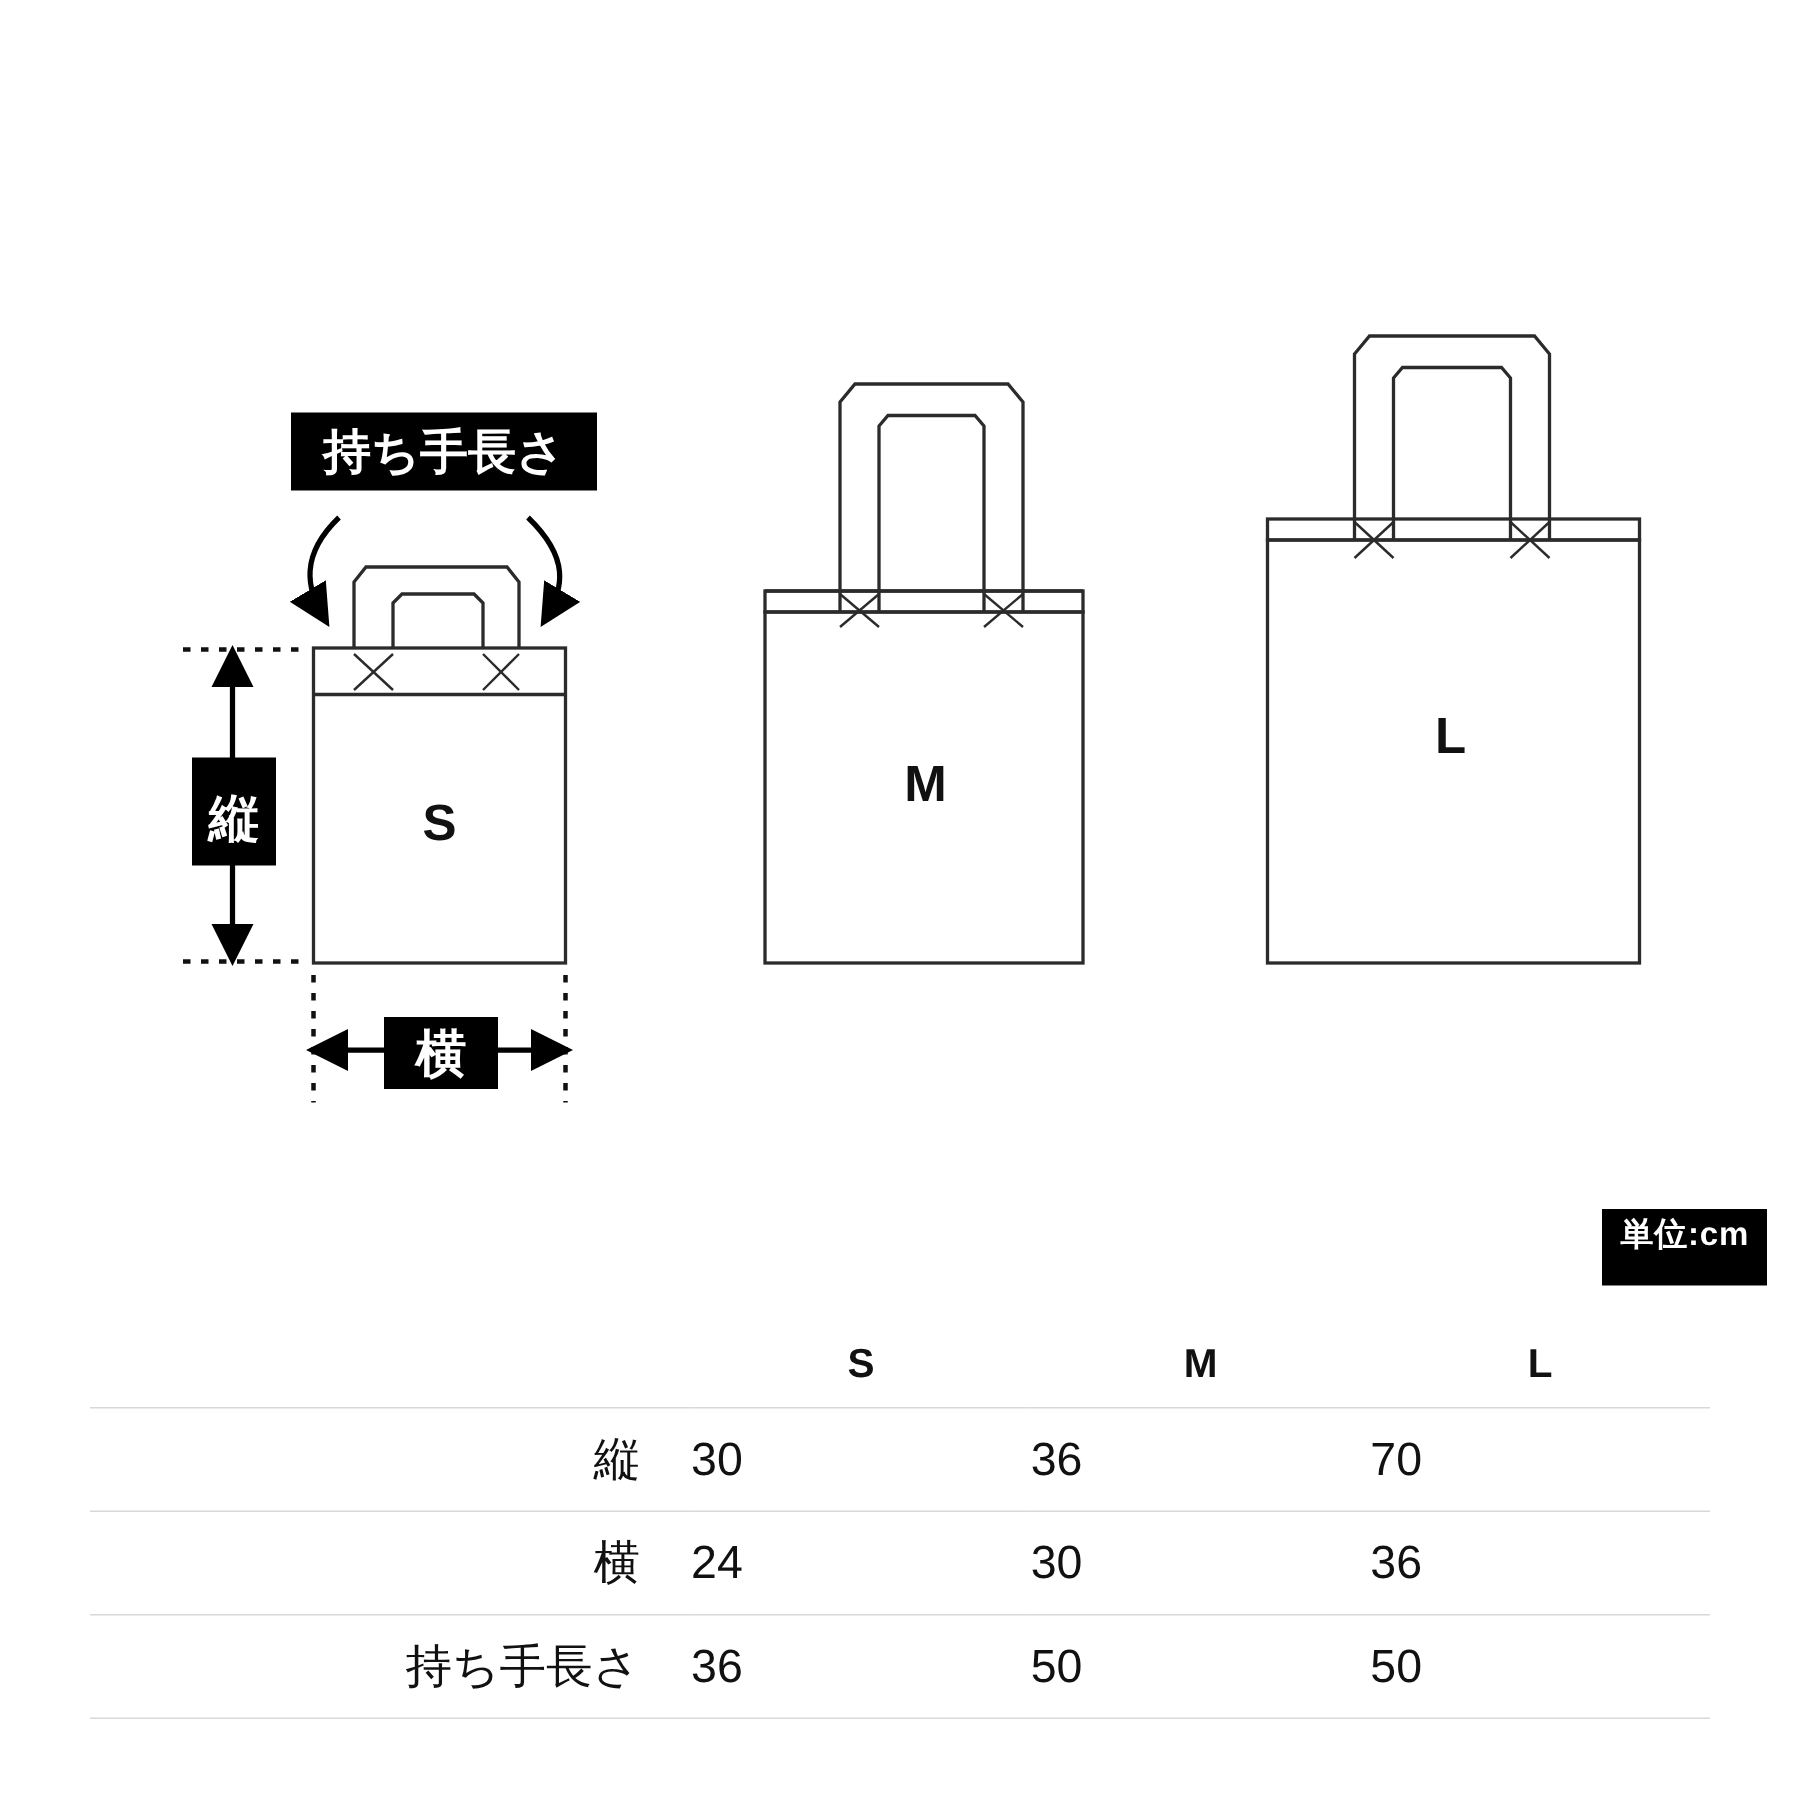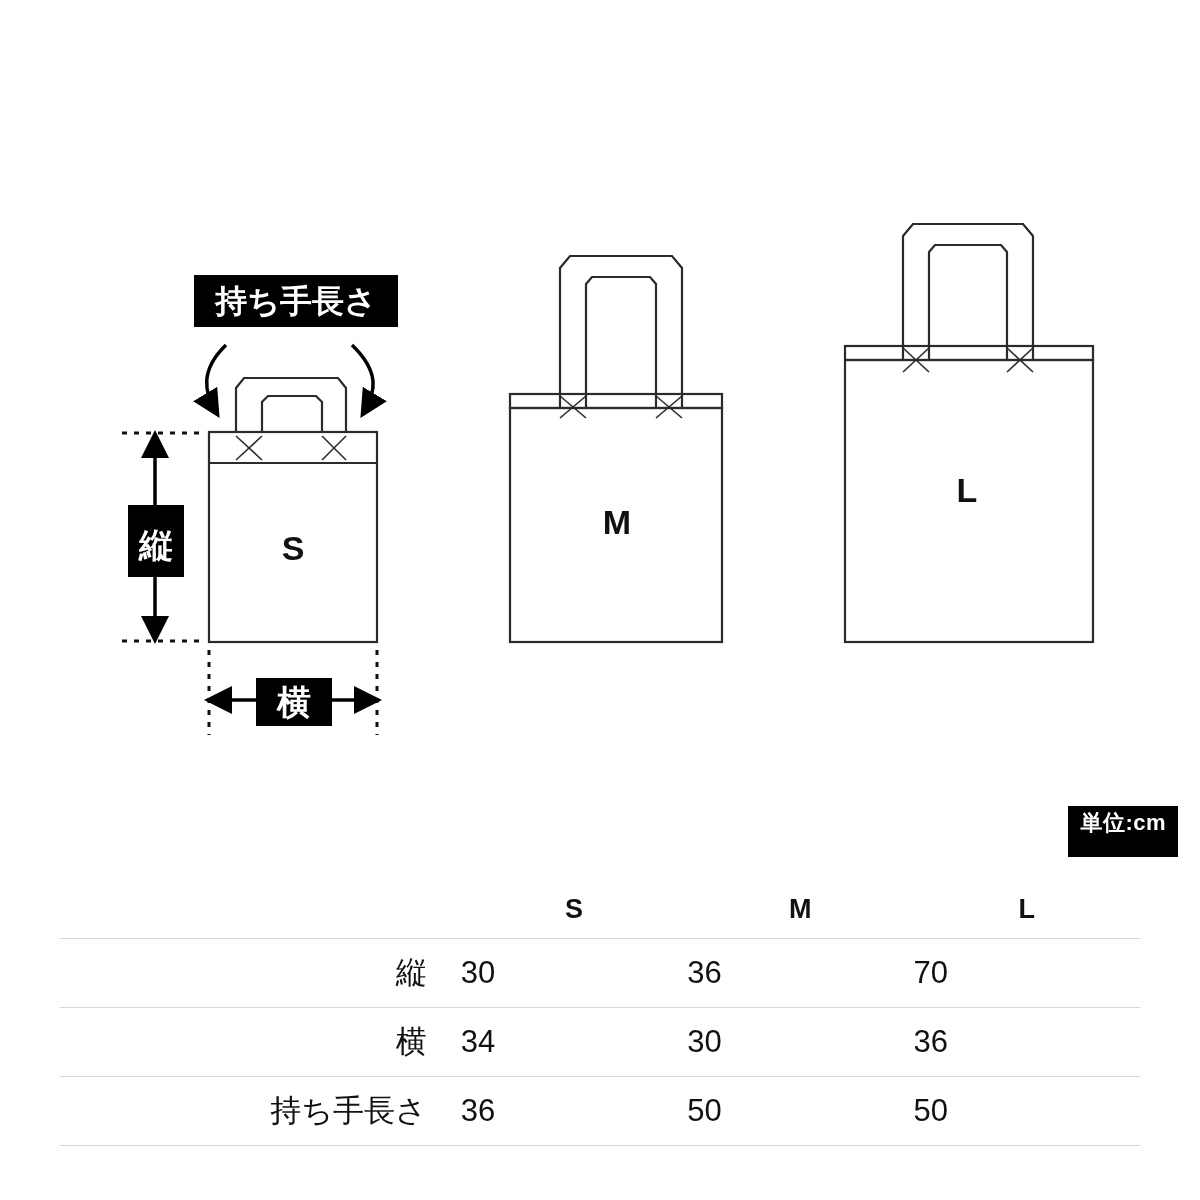--- a/index.html
+++ b/index.html
@@ -212,21 +212,21 @@
     </thead>
     <tbody>
       <tr>
         <td class="row-label">縦</td>
         <td>30</td>
         <td>36</td>
         <td>70</td>
       </tr>
       <tr>
         <td class="row-label">横</td>
-        <td>34</td>
+        <td>24</td>
         <td>30</td>
         <td>36</td>
       </tr>
       <tr>
         <td class="row-label">持ち手長さ</td>
         <td>36</td>
         <td>50</td>
         <td>50</td>
       </tr>
     </tbody>

